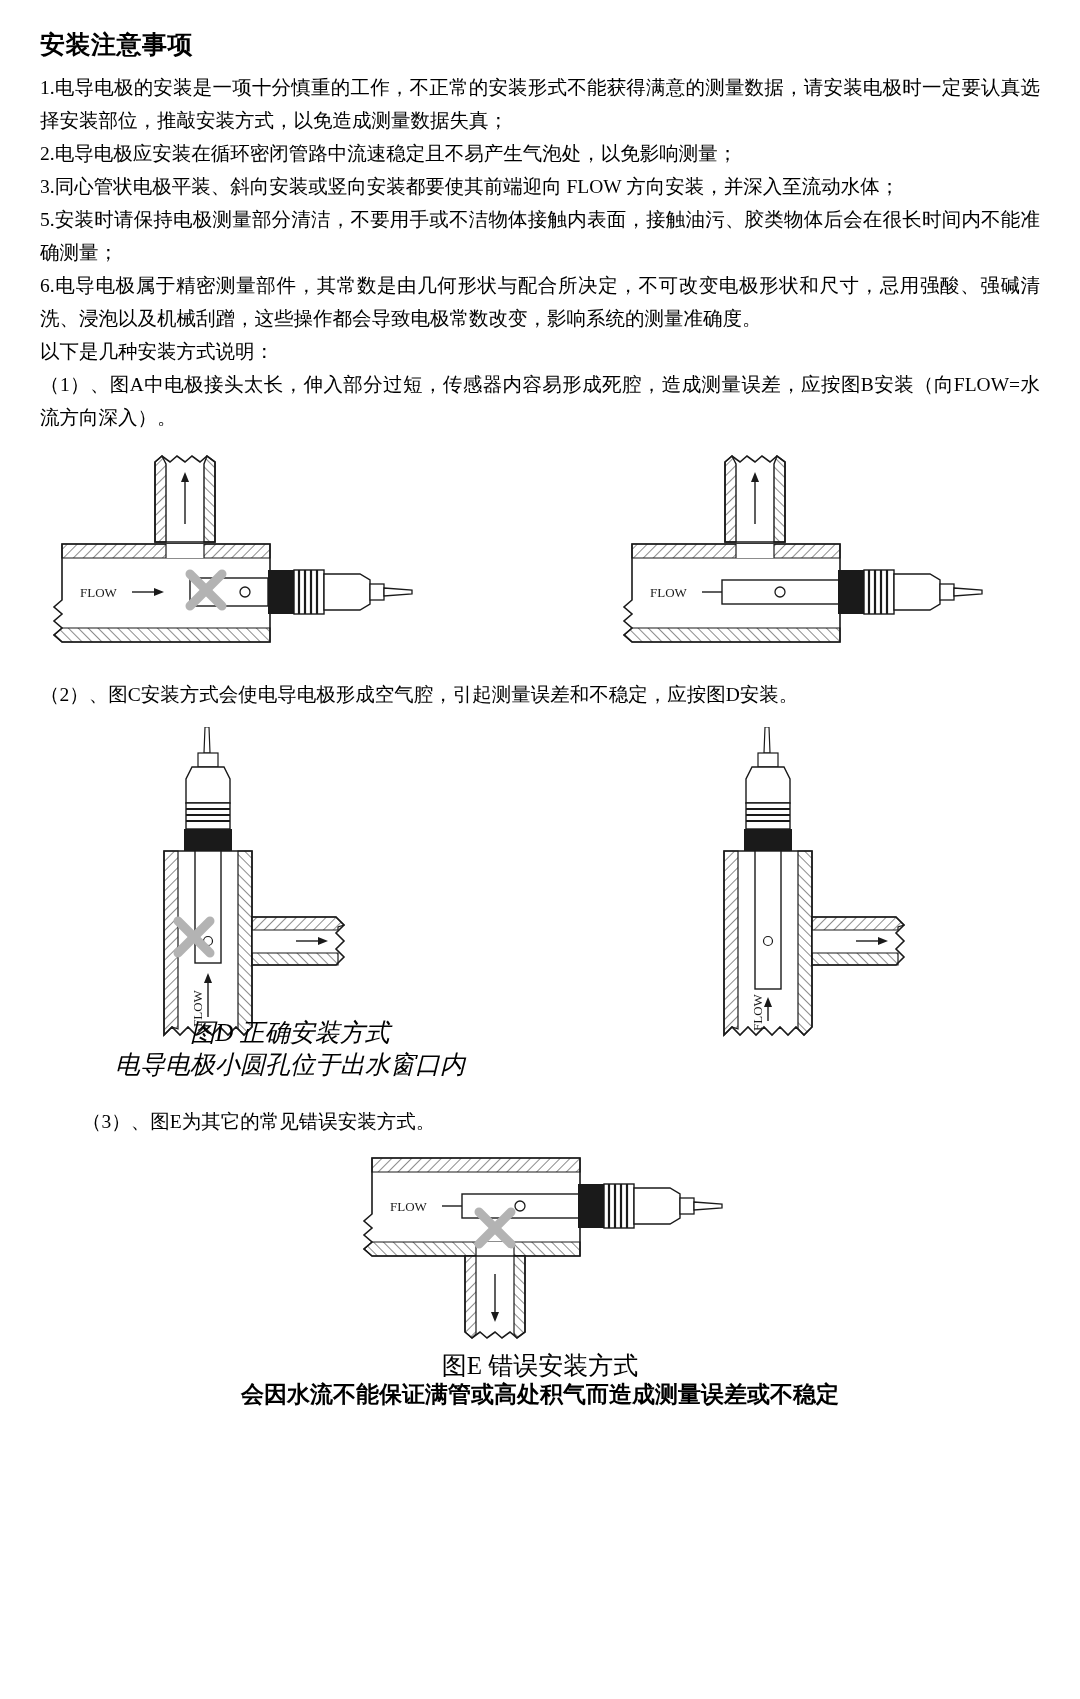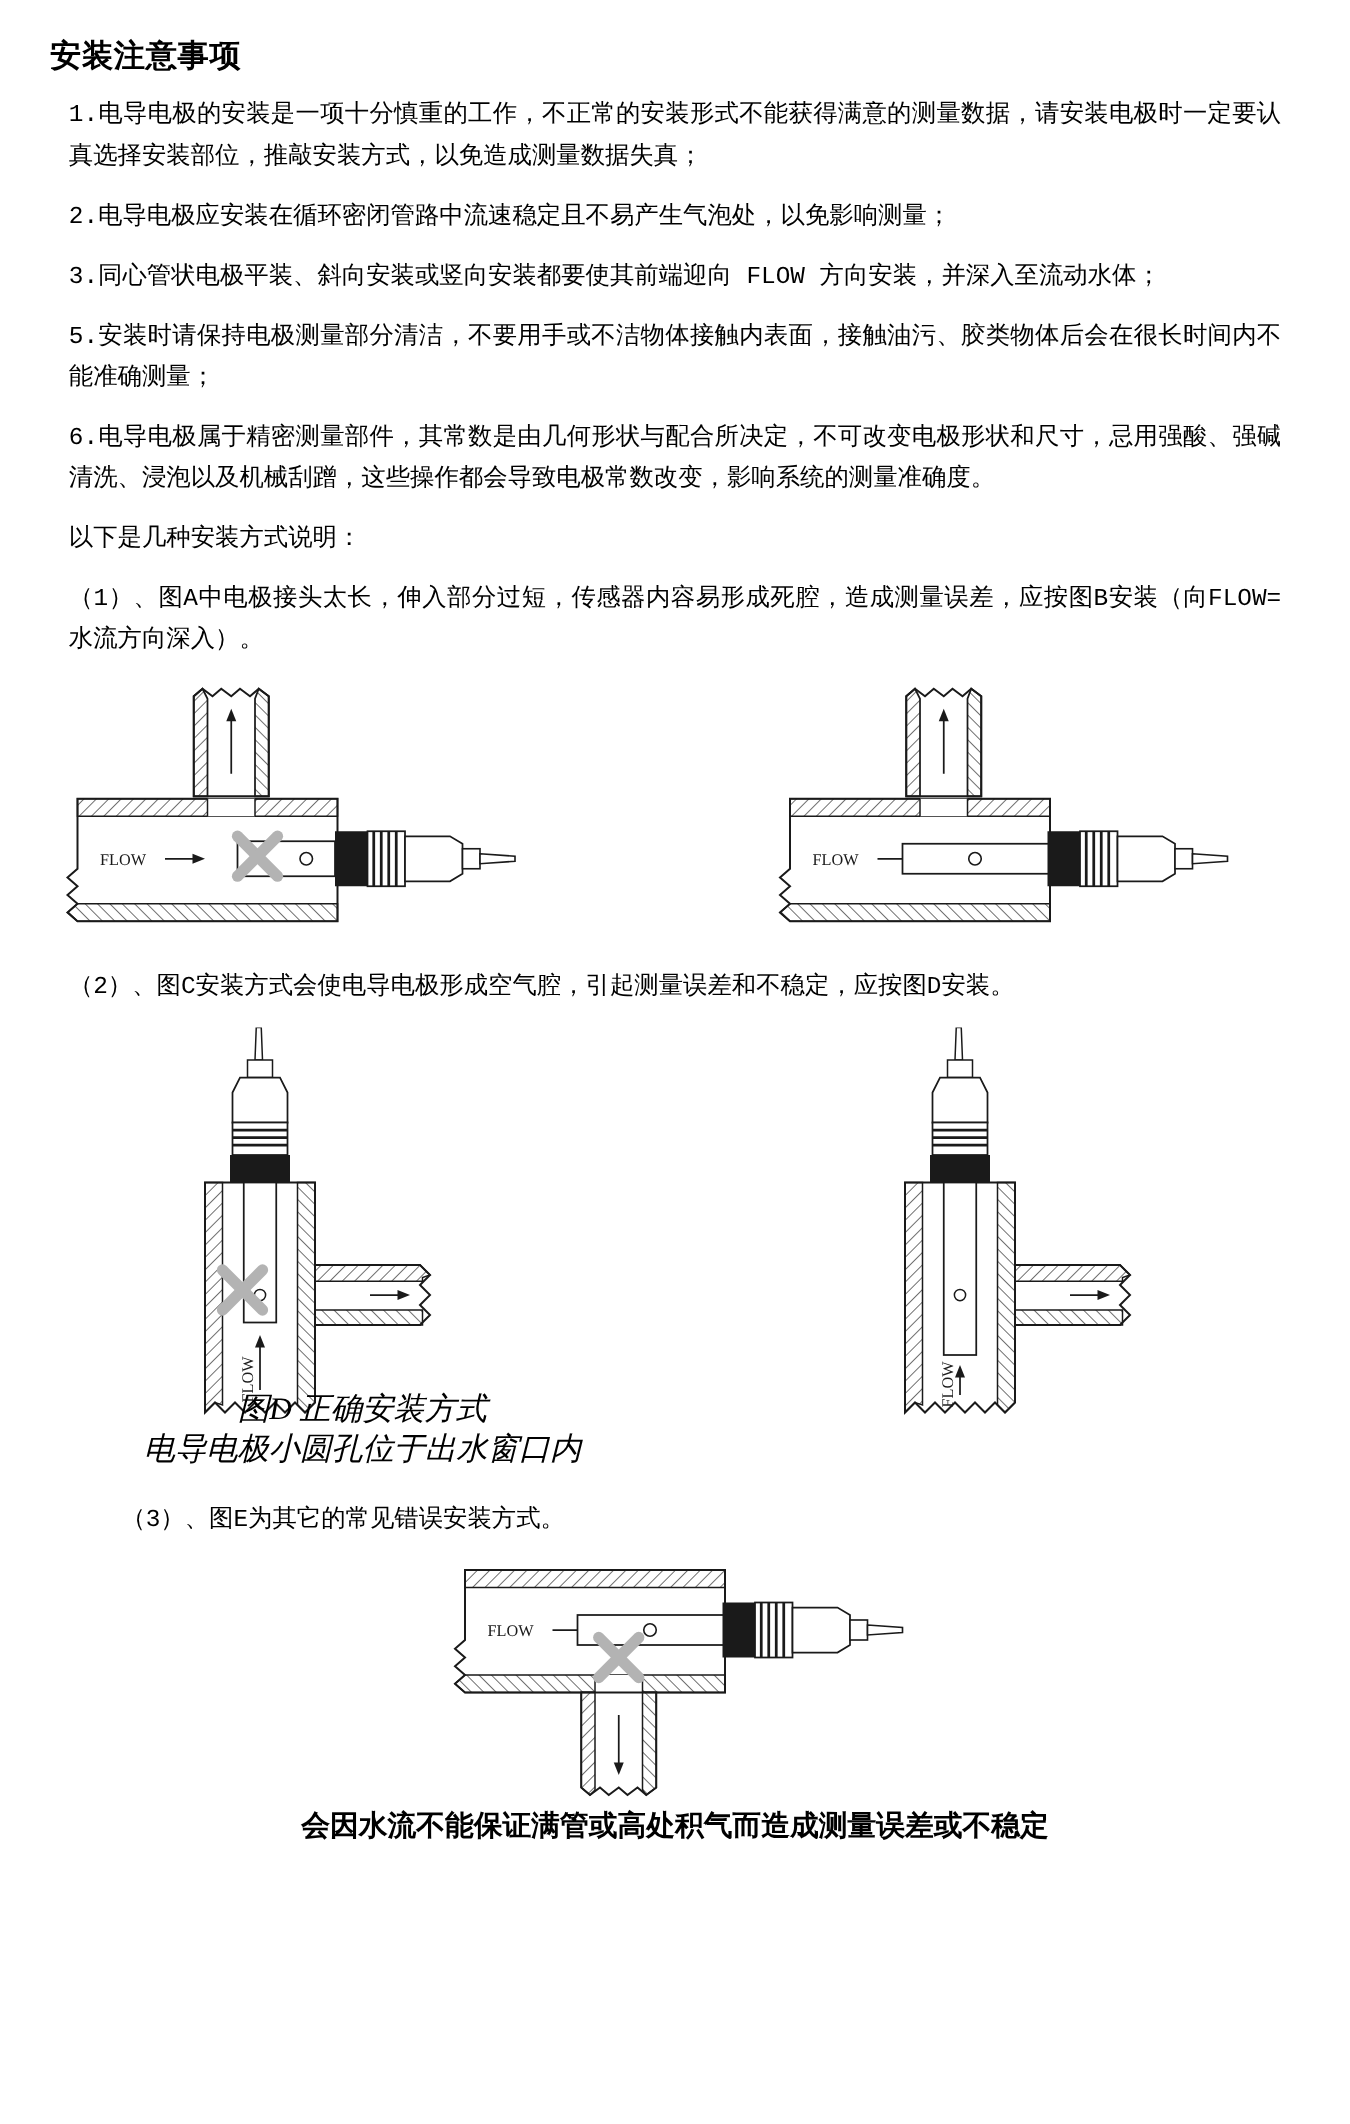--- a/index.html
+++ b/index.html
@@ -31,23 +31,23 @@
   h1.title {
     font-size: 25px;
     font-weight: bold;
     margin: 0 0 10px 0;
     letter-spacing: 0.5px;
     font-family: "Liberation Sans", "DejaVu Sans", sans-serif;
   }
   p.para {
     font-size: 19.5px;
     line-height: 33px;
-    margin: 15px;
+    margin: 0;
     text-align: justify;
-    font-family: Liberation Mono, monospace;
+    font-family: Liberation Serif, serif;
   }
   
   .fig-wrap {
     position: relative;
   }
   .caption {
     text-align: center;
     font-family: "Liberation Serif", "DejaVu Serif", serif;
     font-size: 25px;
     line-height: 32px;
@@ -283,17 +283,18 @@
           <rect x="330" y="48" width="14" height="16" fill="#ffffff" stroke="#1a1a1a" stroke-width="1.3"></rect>
           <path d="M344,52 L372,54 L372,58 L344,60 Z" fill="#ffffff" stroke="#1a1a1a" stroke-width="1.3"></path>
 
           <g stroke="#b3b3b3" stroke-width="9" stroke-linecap="round">
             <line x1="129" y1="62" x2="161" y2="94"></line>
             <line x1="161" y1="62" x2="129" y2="94"></line>
           </g>
         </g>
       </svg>
 
+      <div class="caption">图E  错误安装方式</div>
       <div class="caption-bold-small">会因水流不能保证满管或高处积气而造成测量误差或不稳定</div>
     </div>
 
   </div>
 </div>
 
 </body></html>

